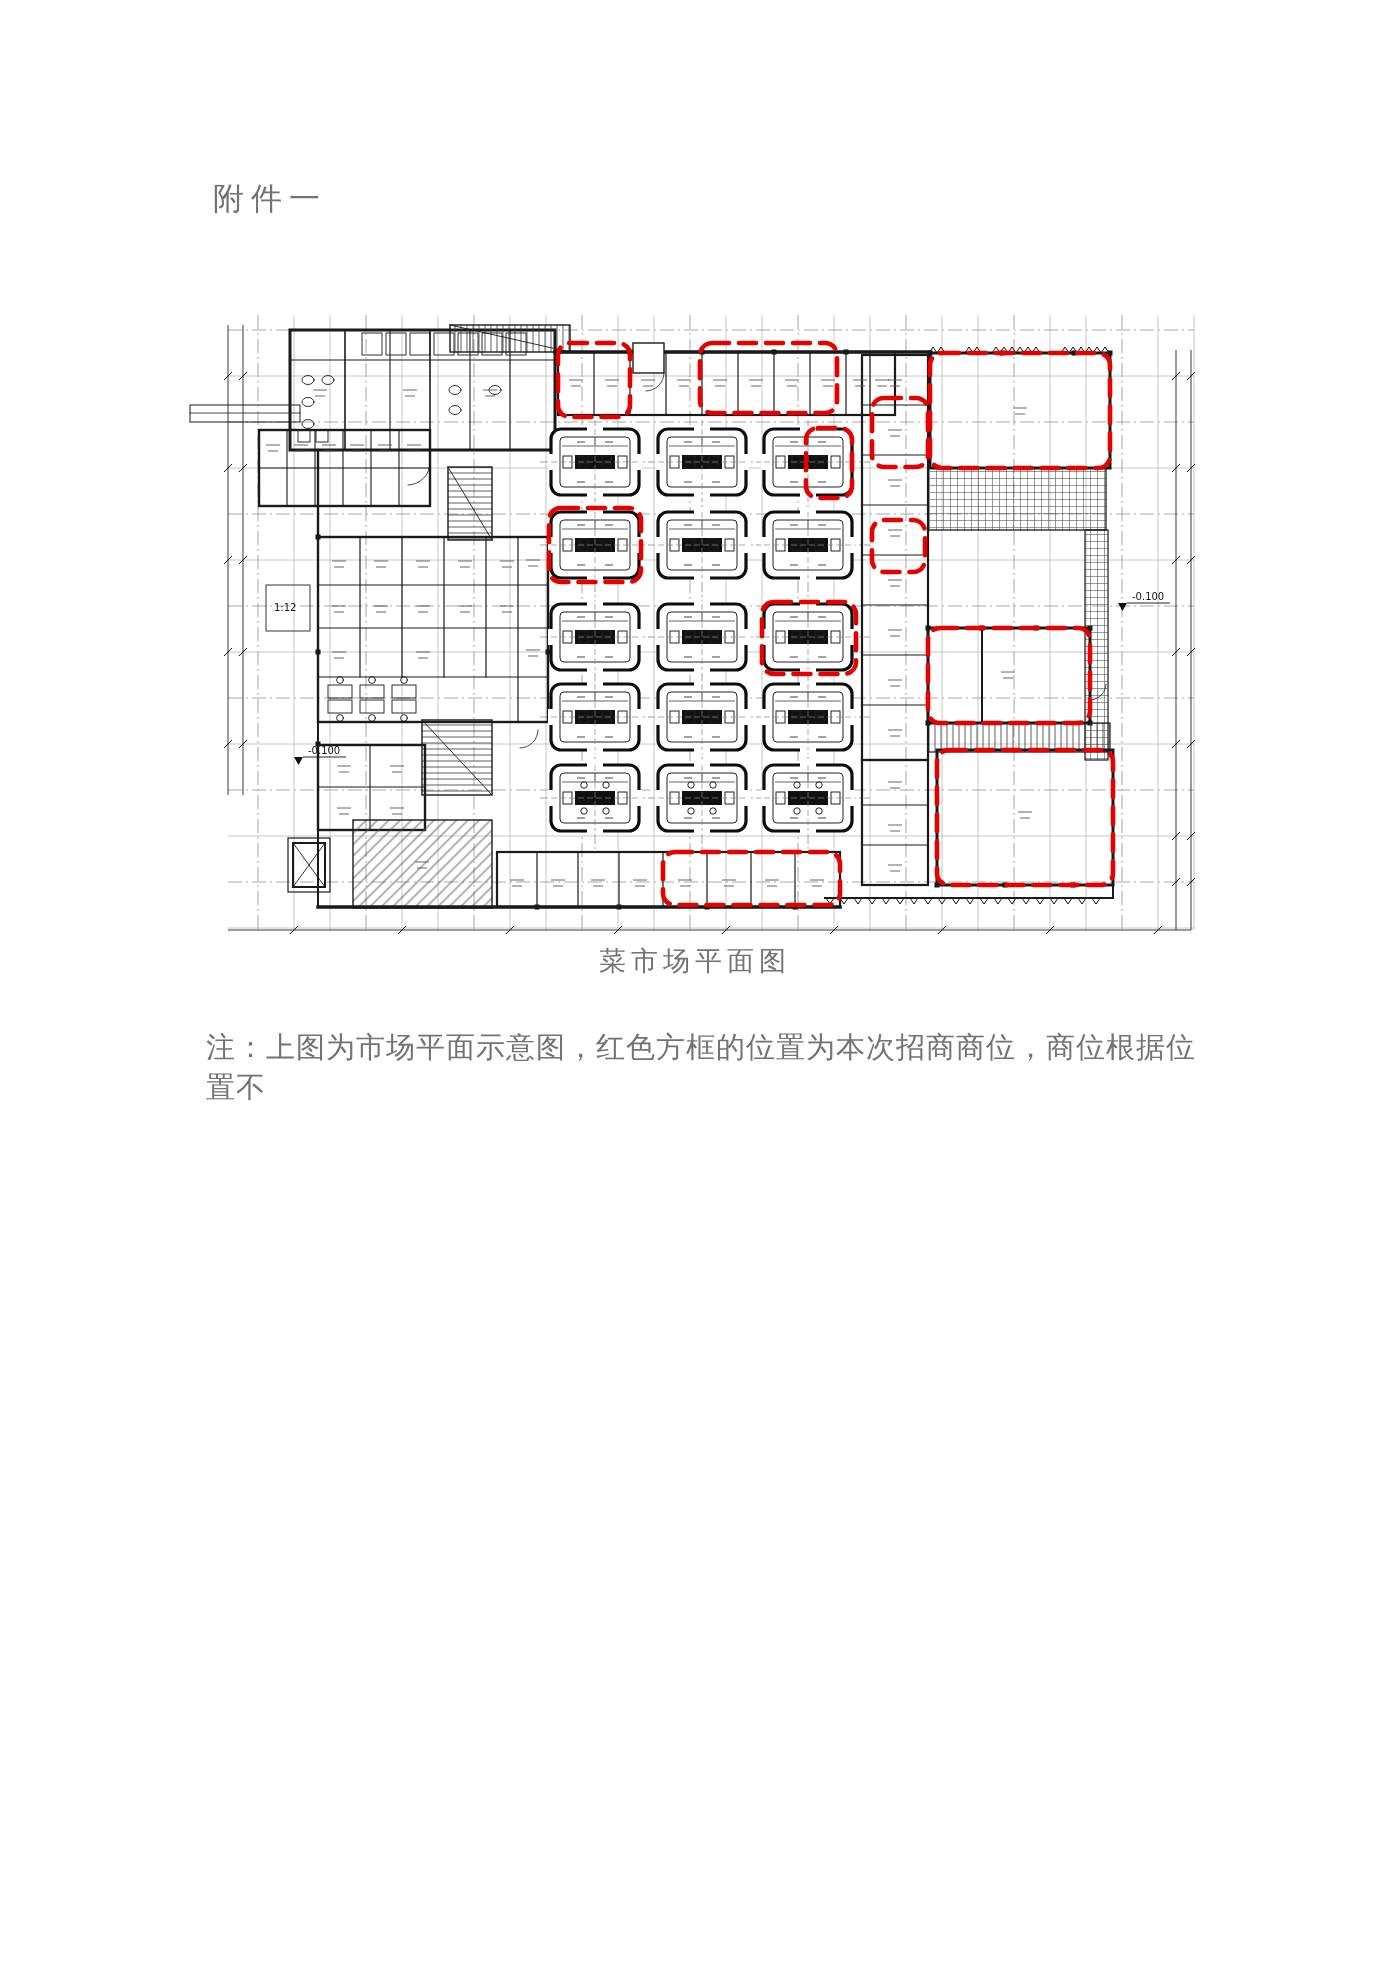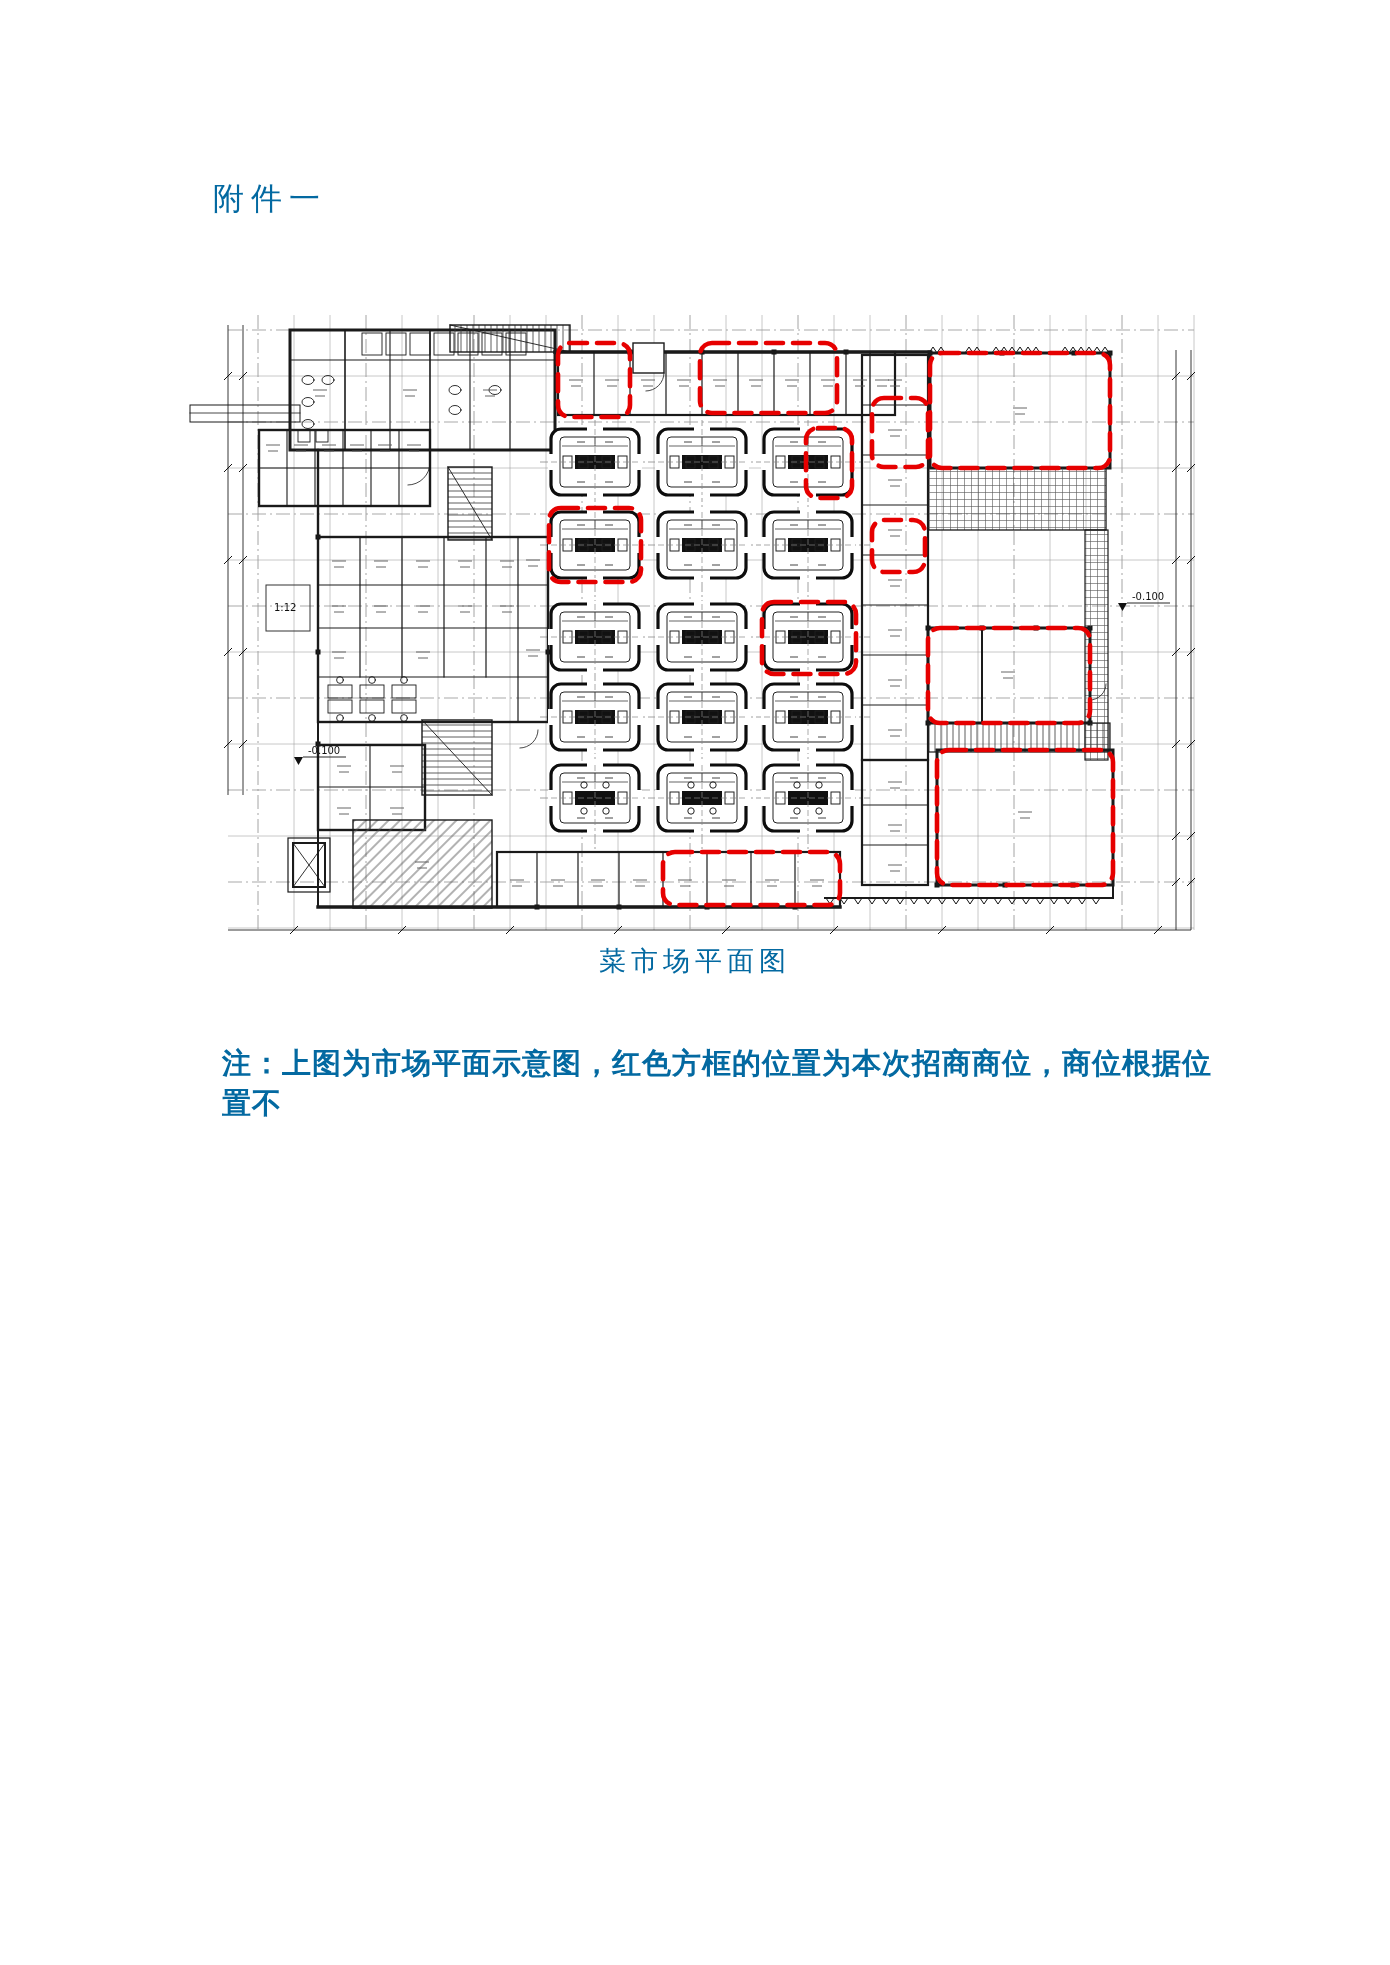--- a/index.html
+++ b/index.html
@@ -1,23 +1,23 @@
 <!DOCTYPE html>
 <html><head>
 <meta charset="utf-8">
 <style>
   html,body{margin:0;padding:0;background:#ffffff;}
   .page{position:relative;width:1390px;height:1965px;background:#fff;overflow:hidden;
-        font-family:"Liberation Serif","DejaVu Serif",serif;color:#0369a1;}
+        font-family:"Liberation Serif","DejaVu Serif",serif;color:#737373;}
   .title{position:absolute;left:213px;top:178px;font-size:31px;letter-spacing:7px;font-weight:400;}
   .plan-wrap{position:absolute;left:170px;top:230px;width:1050px;height:720px;}
   .plan-wrap svg{width:100%;height:100%;display:block;}
   .caption{position:absolute;left:170px;top:943px;width:1050px;text-align:center;
            font-size:27px;letter-spacing:5px;}
-  .note{position:absolute;left:206px;width:1005px;margin:16px;font-size:29px;font-weight:700;
+  .note{position:absolute;left:206px;width:1005px;margin:0;font-size:29px;font-weight:400;
         letter-spacing:1px;}
   #note1{top:1028px;}
   #note2{top:1099px;}
 </style>
 </head>
 <body>
 
 <div class="page">
 
   <div class="title">附件一</div>

